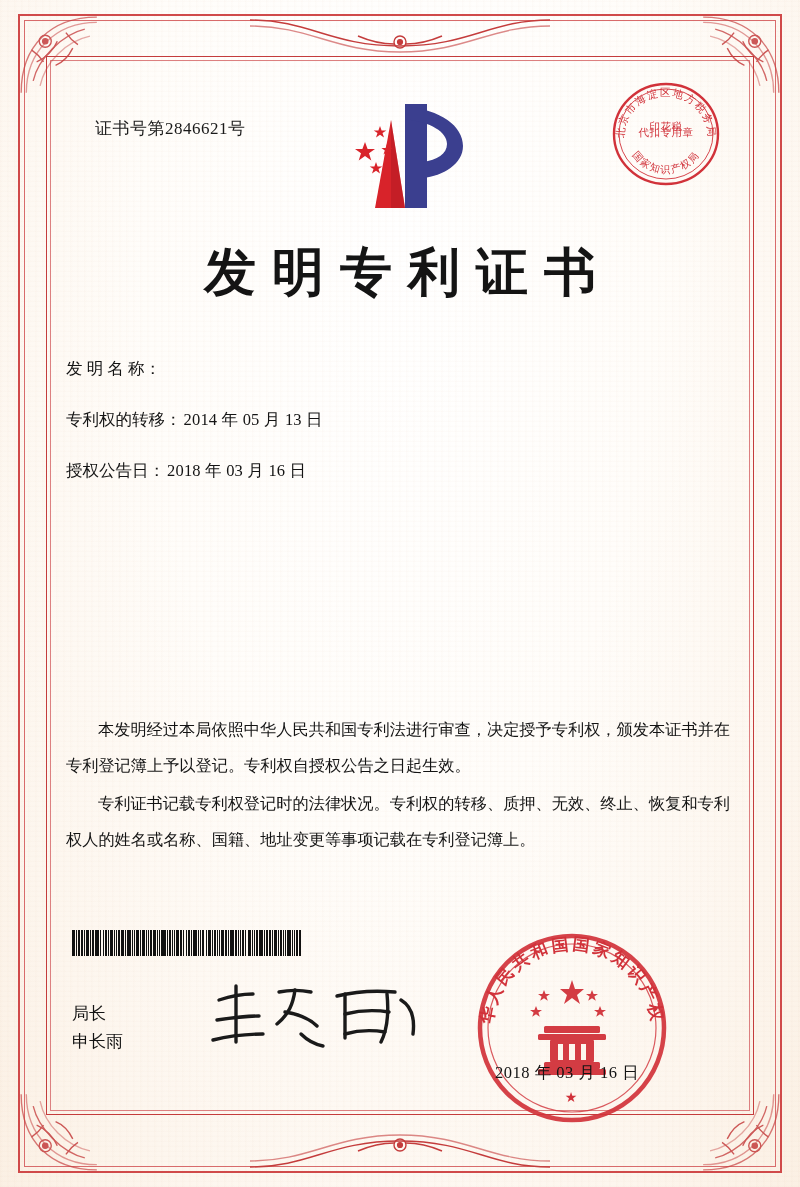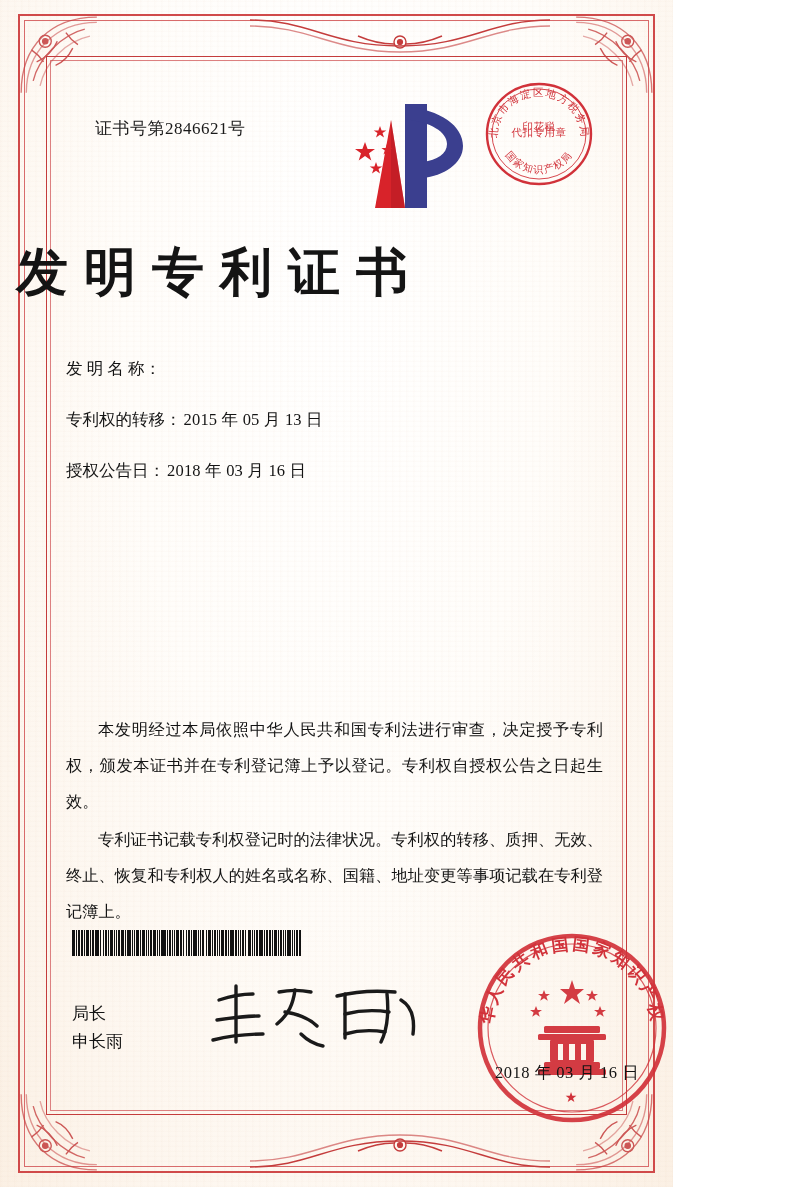--- a/index.html
+++ b/index.html
@@ -5,25 +5,24 @@
   html, body {
     margin: 0;
     padding: 0;
     background: #ffffff;
   }
   body {
     font-family: "Liberation Serif", "DejaVu Serif", serif;
   }
   .page {
     position: relative;
-    width: 666px;
+    width: 800px;
     height: 1187px;
     background: #fdfbf7;
     overflow: hidden;
-    padding-left: 7px;
   }
   
   .paper-tint {
     position: absolute;
     inset: 0;
     background:
       radial-gradient(ellipse at 50% 20%, #ffffff 0%, #fffdfa 45%, #fdf6ee 80%, #fbf0e4 100%);
     pointer-events: none;
   }
   .grain {
@@ -111,20 +110,21 @@
     color: #d1323a;
     font-size: 10.5px;
     letter-spacing: 0.5px;
     font-family: "Liberation Serif", serif;
   }
 
   .title {
     position: absolute;
     left: 0; right: 0;
     top: 238px;
+    text-align: center;
     font-size: 52px;
     letter-spacing: 16px;
     color: #141414;
     font-weight: bold;
     font-family: "Liberation Serif", "DejaVu Serif", serif;
     text-indent: 16px;
   }
 
   
   .fields {
@@ -340,21 +340,21 @@
   </div>
 
   <div class="title">发明专利证书</div>
 
   <div class="fields">
     <div class="field-row">
       <span class="field-label">发 明 名 称：</span>
     </div>
     <div class="field-row">
       <span class="field-label">专利权的转移：</span>
-      <span class="field-value">2015 年 05 月 13 日</span>
+      <span class="field-value">2014 年 05 月 13 日</span>
     </div>
     <div class="field-row">
       <span class="field-label">授权公告日：</span>
       <span class="field-value">2018 年 03 月 16 日</span>
     </div>
   </div>
 
   <div class="body-text">
     <p>本发明经过本局依照中华人民共和国专利法进行审查，决定授予专利权，颁发本证书并在专利登记簿上予以登记。专利权自授权公告之日起生效。</p>
     <p>专利证书记载专利权登记时的法律状况。专利权的转移、质押、无效、终止、恢复和专利权人的姓名或名称、国籍、地址变更等事项记载在专利登记簿上。</p>

